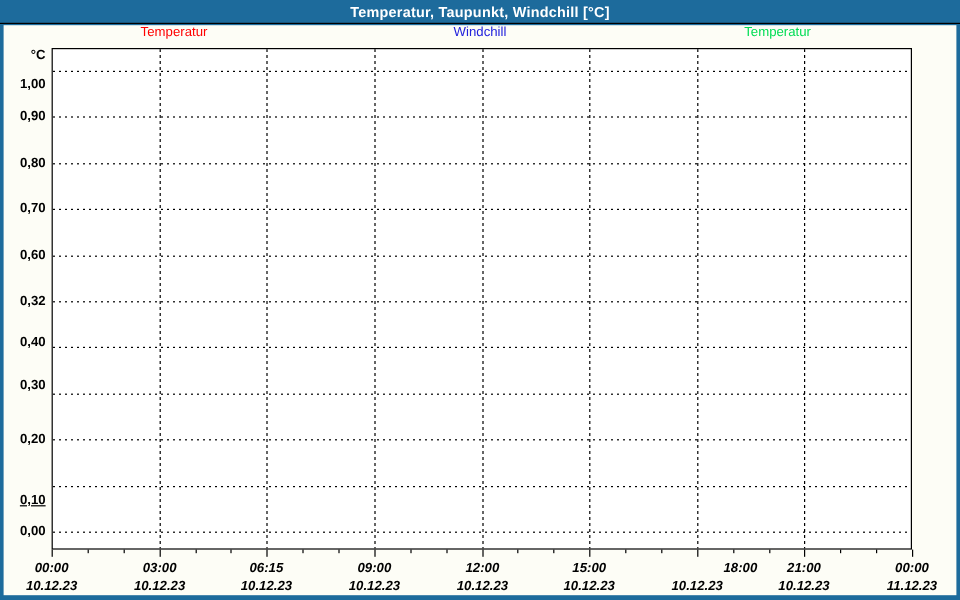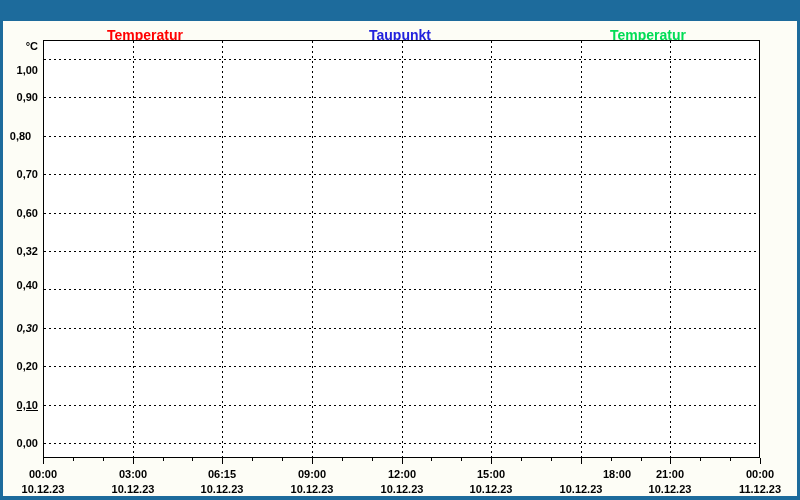--- a/index.html
+++ b/index.html
@@ -21,22 +21,22 @@
   }
   .content{
     position:absolute;left:3px;top:21px;width:794px;height:475px;
     background:#fdfdf6;
   }
   .plot{
     position:absolute;left:40px;top:19px;width:717px;height:418px;
     background:#ffffff;border:1px solid #000;
   }
   .legend-item{
-    position:absolute;top:8px;height:13px;line-height:13px;
-    font-size:14px;font-weight:700;transform:translateX(-50%);
+    position:absolute;top:0;height:13px;line-height:13px;
+    font-size:11px;font-weight:400;transform:translateX(-50%);
     white-space:nowrap;
   }
   .unit-label{
     position:absolute;left:0;top:19px;width:35px;height:12px;
     text-align:right;font-size:11px;font-weight:700;color:#000;line-height:12px;
   }
   .ylabel{
     position:absolute;left:0;width:35px;height:12px;text-align:right;
     font-size:11px;font-weight:700;color:#000;line-height:12px;white-space:nowrap;
   }
@@ -46,55 +46,59 @@
   }
   .gridline-v{
     position:absolute;width:1px;
     background:repeating-linear-gradient(180deg,#000 0 2px,transparent 2px 5px);
   }
   .xtick{position:absolute;width:1px;background:#000;}
   .xlabel-time,.xlabel-date{
     position:absolute;transform:translateX(-50%);
     font-size:11px;font-weight:700;color:#000;height:12px;line-height:12px;
     white-space:nowrap;
+    font-style:italic;
   }
 </style>
 </head>
 <body>
 
 <div class="window">
+  <div class="titlebar">
+    <span>Temperatur, Taupunkt, Windchill [°C]</span>
+  </div>
   <div class="content">
     <div id="legend">
         <div class="legend-item" style="left: 142px; color: rgb(255, 0, 0);">Temperatur</div>
-        <div class="legend-item" style="left: 397px; color: rgb(34, 34, 221);">Taupunkt</div>
+        <div class="legend-item" style="left: 397px; color: rgb(34, 34, 221);">Windchill</div>
         <div class="legend-item" style="left: 645px; color: rgb(0, 221, 85);">Temperatur</div>
       </div>
     <div class="unit-label">°C</div>
     <div class="plot"></div>
     <div id="axes">
         <div class="gridline-h" style="left: 41px; top: 38px; width: 715px;"></div>
         <div class="ylabel" style="top: 43px;">1,00</div>
         <div class="gridline-h" style="left: 41px; top: 76px; width: 715px;"></div>
         <div class="ylabel" style="top: 70px;">0,90</div>
         <div class="gridline-h" style="left: 41px; top: 115px; width: 715px;"></div>
-        <div class="ylabel" style="top: 109px; text-align: center;">0,80</div>
+        <div class="ylabel" style="top: 109px;">0,80</div>
         <div class="gridline-h" style="left: 41px; top: 153px; width: 715px;"></div>
         <div class="ylabel" style="top: 147px;">0,70</div>
         <div class="gridline-h" style="left: 41px; top: 192px; width: 715px;"></div>
         <div class="ylabel" style="top: 186px;">0,60</div>
         <div class="gridline-h" style="left: 41px; top: 230px; width: 715px;"></div>
         <div class="ylabel" style="top: 224px;">0,32</div>
         <div class="gridline-h" style="left: 41px; top: 268px; width: 715px;"></div>
         <div class="ylabel" style="top: 258px;">0,40</div>
         <div class="gridline-h" style="left: 41px; top: 307px; width: 715px;"></div>
-        <div class="ylabel" style="top: 301px; font-style: italic;">0,30</div>
+        <div class="ylabel" style="top: 294px;">0,30</div>
         <div class="gridline-h" style="left: 41px; top: 345px; width: 715px;"></div>
         <div class="ylabel" style="top: 339px;">0,20</div>
         <div class="gridline-h" style="left: 41px; top: 384px; width: 715px;"></div>
-        <div class="ylabel" style="top: 378px; text-decoration: underline;">0,10</div>
+        <div class="ylabel" style="top: 390px; text-decoration: underline;">0,10</div>
         <div class="gridline-h" style="left: 41px; top: 422px; width: 715px;"></div>
         <div class="ylabel" style="top: 416px;">0,00</div>
         <div class="gridline-v" style="left: 130px; top: 20px; height: 416px;"></div>
         <div class="gridline-v" style="left: 219px; top: 20px; height: 416px;"></div>
         <div class="gridline-v" style="left: 309px; top: 20px; height: 416px;"></div>
         <div class="gridline-v" style="left: 399px; top: 20px; height: 416px;"></div>
         <div class="gridline-v" style="left: 488px; top: 20px; height: 416px;"></div>
         <div class="gridline-v" style="left: 578px; top: 20px; height: 416px;"></div>
         <div class="gridline-v" style="left: 667px; top: 20px; height: 416px;"></div>
         <div class="xtick" style="left: 40px; top: 437px; height: 6px;"></div>

